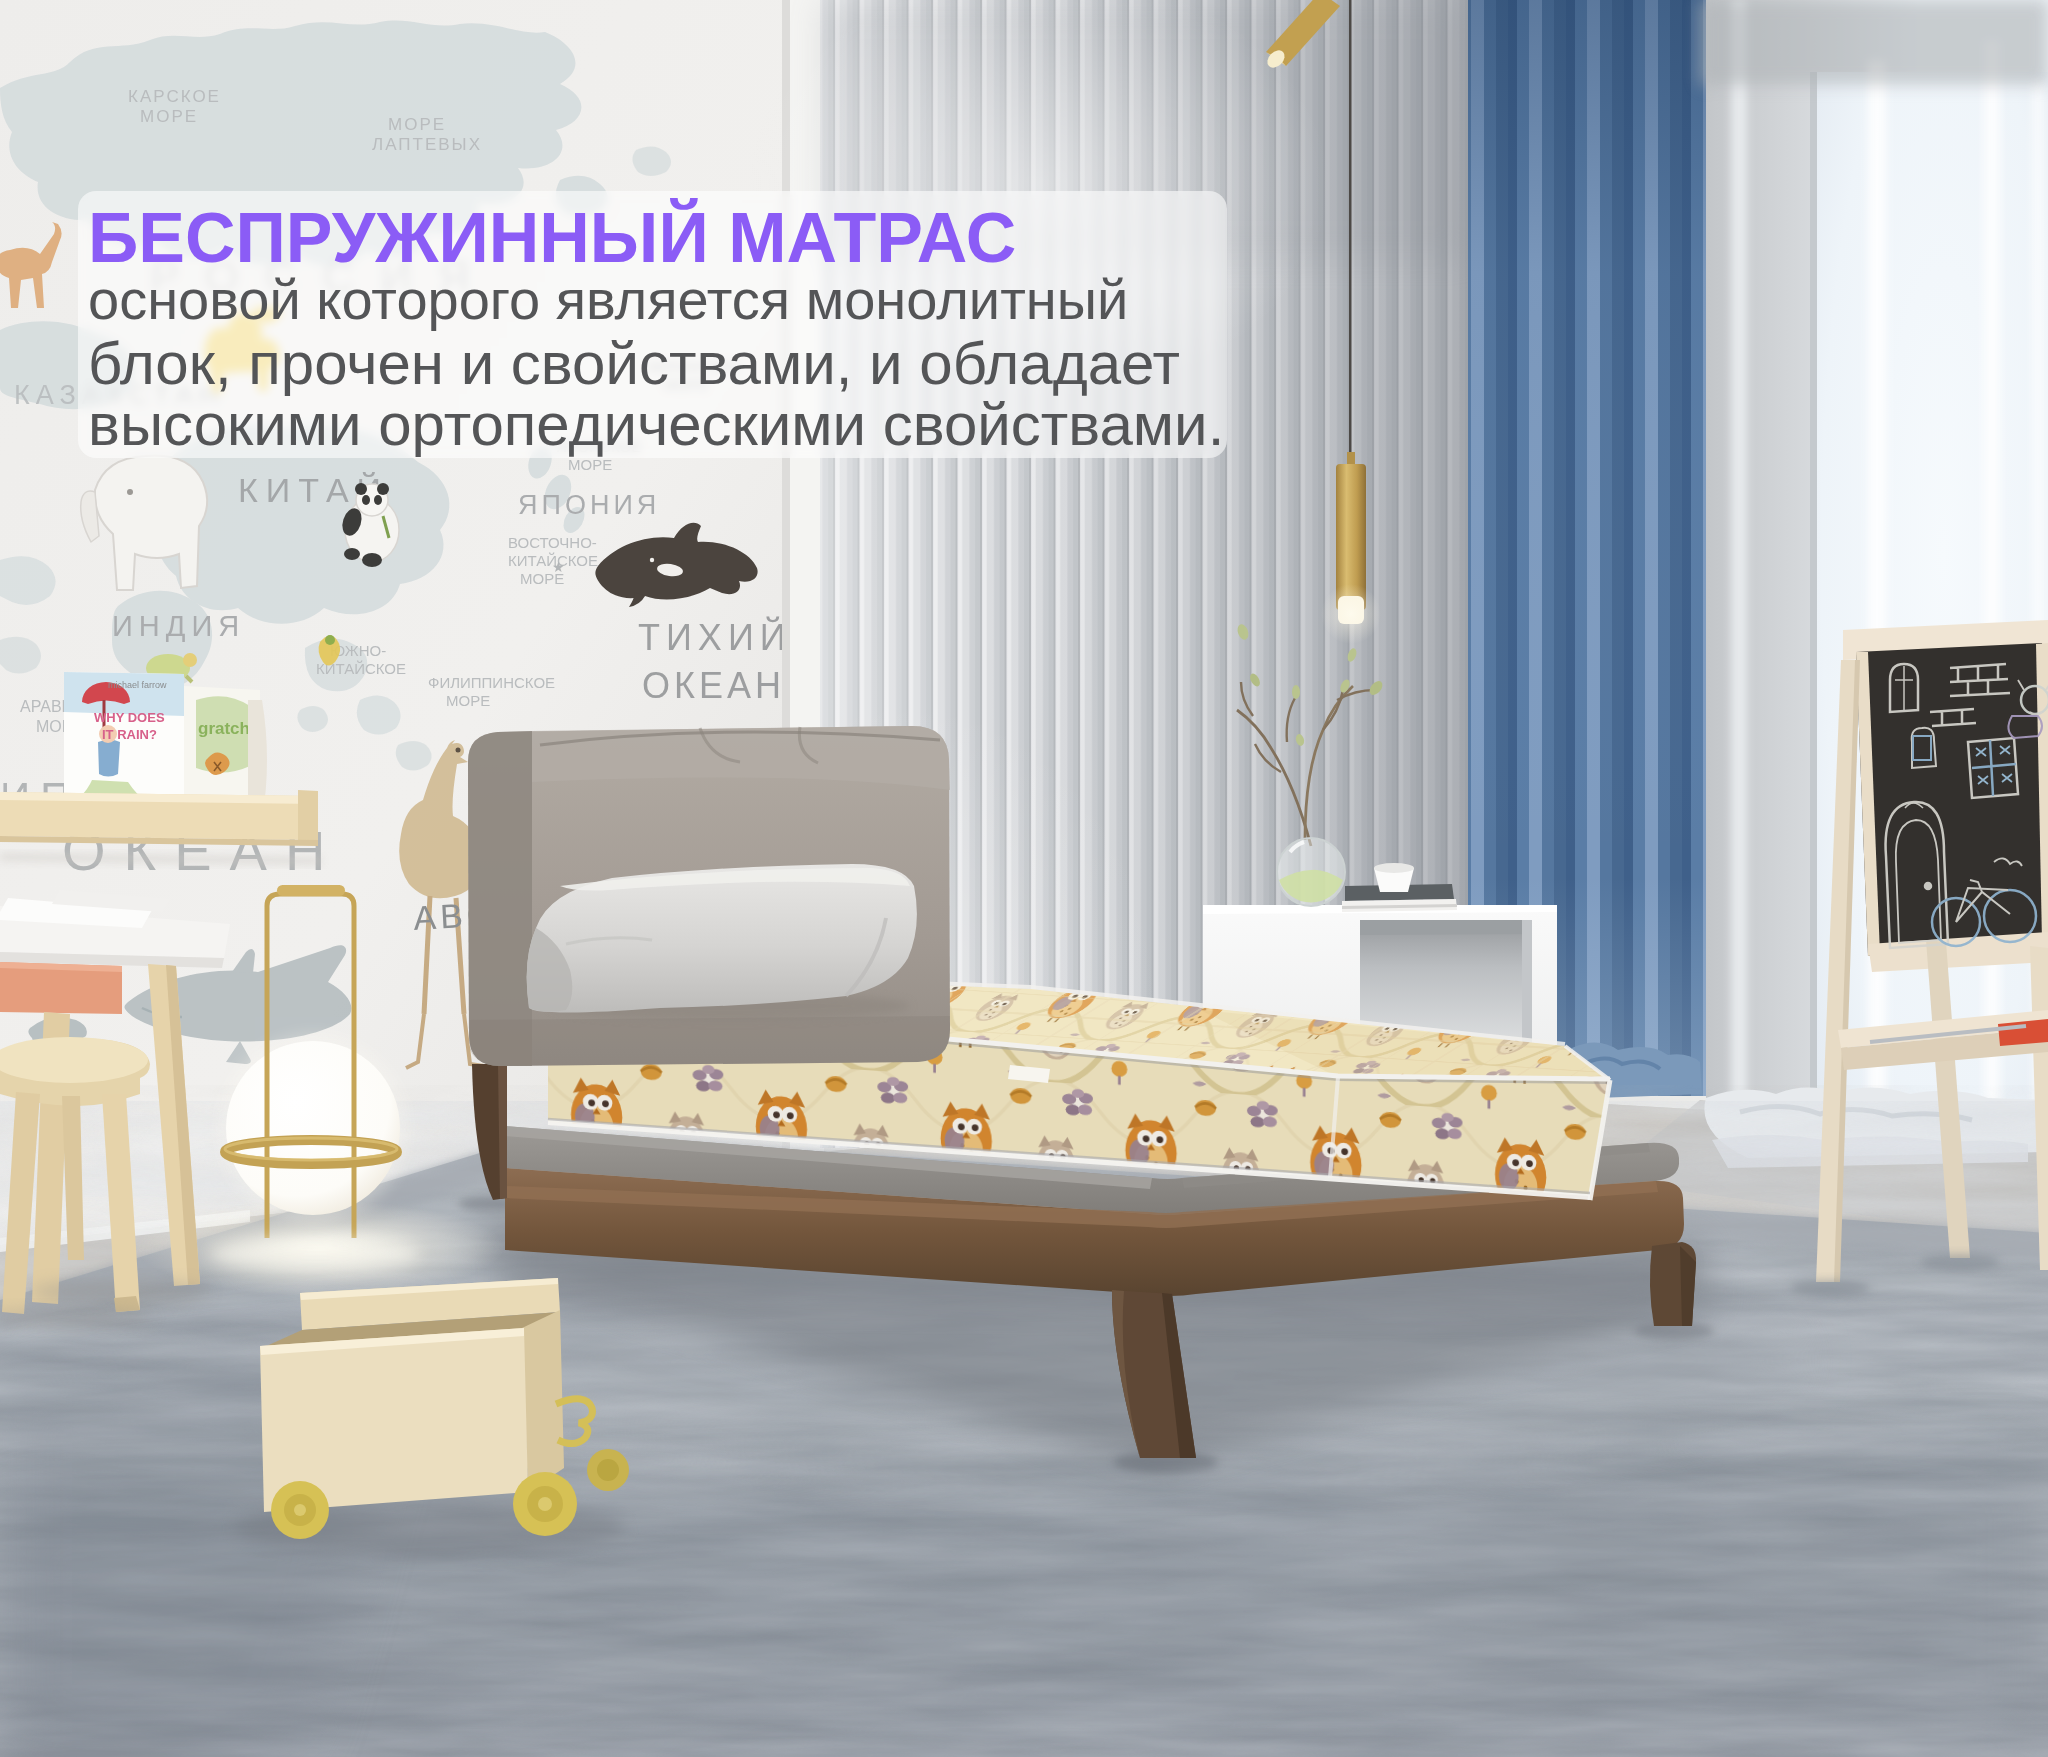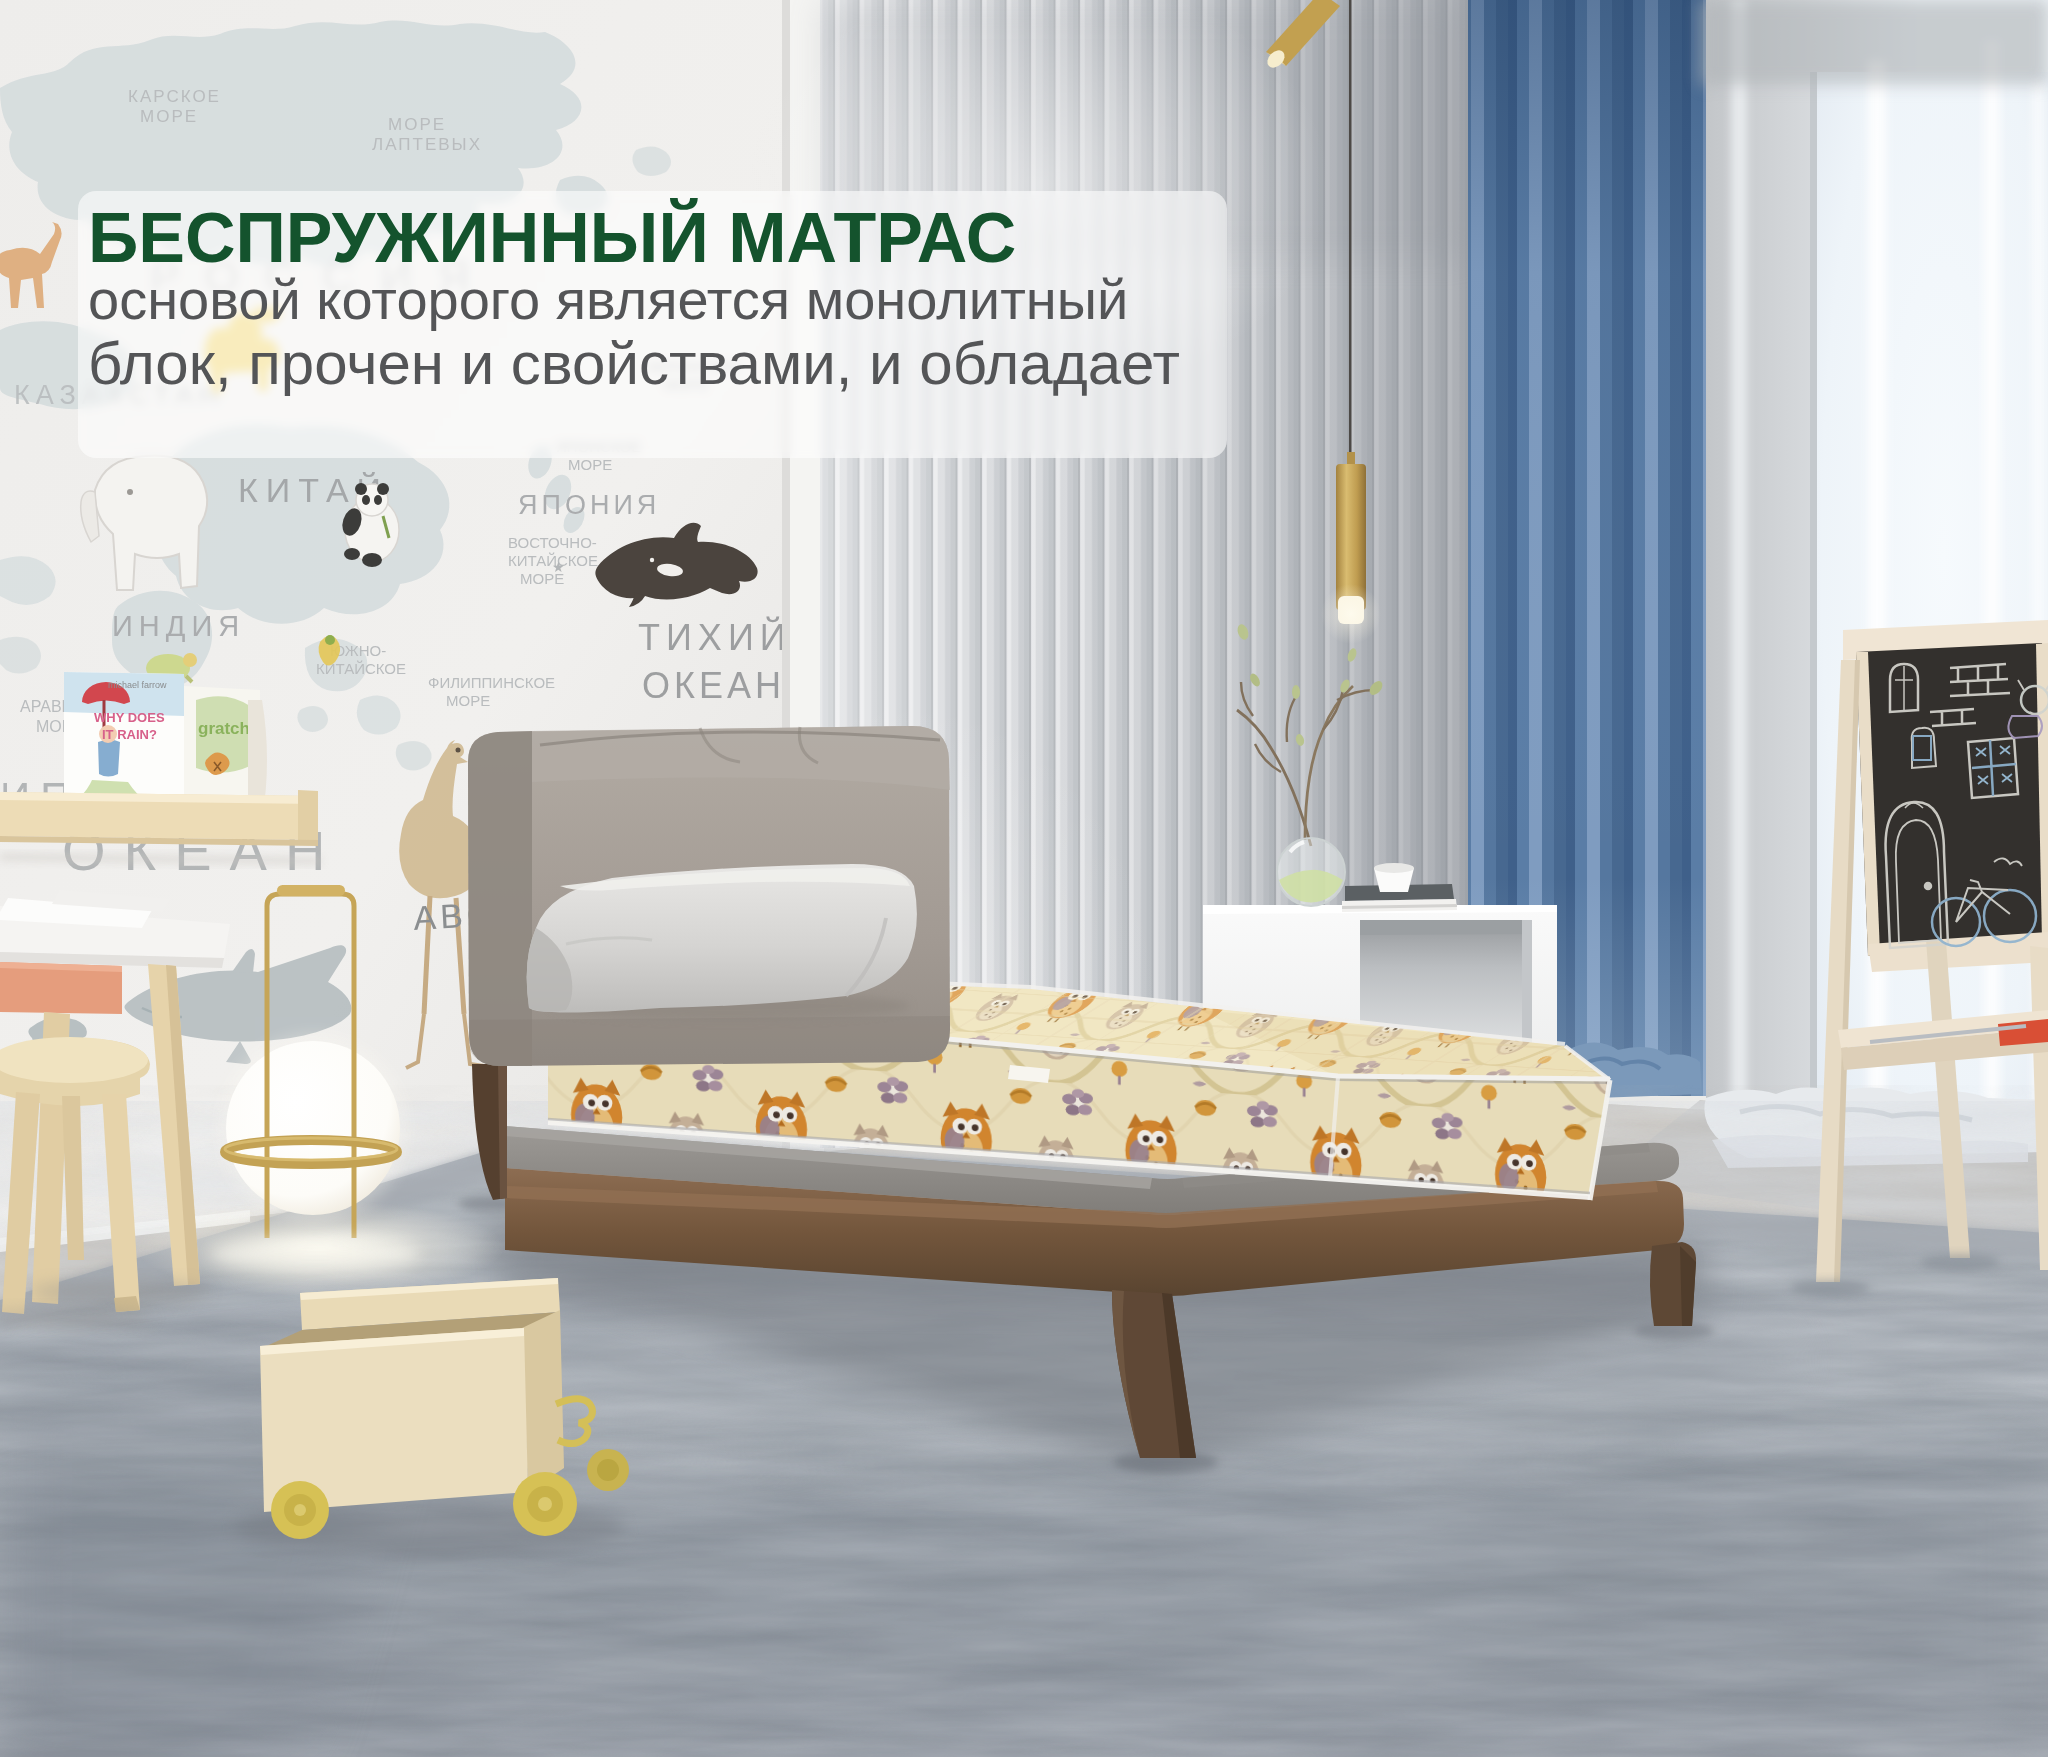--- a/index.html
+++ b/index.html
@@ -1,20 +1,20 @@
 <!DOCTYPE html>
 <html><head>
 <meta charset="utf-8">
 <style>
   html,body{margin:0;padding:0;}
   .page{position:relative;width:2048px;height:1757px;overflow:hidden;font-family:"Liberation Sans",sans-serif;background:#ececea;}
   .page svg{position:absolute;left:0;top:0;}
   .textbox{position:absolute;left:78px;top:191px;width:1149px;height:267px;background:rgba(255,255,255,0.57);border-radius:18px;backdrop-filter:blur(5px);}
   .tb{position:absolute;left:88px;top:0;white-space:nowrap;line-height:1;}
-  .h1{top:203px;font-size:70px;font-weight:bold;color:#14532d;}
+  .h1{top:203px;font-size:70px;font-weight:bold;color:#8b5cf6;}
   .l2{top:272px;font-size:56px;color:#545557;}
   .l3{top:334px;font-size:60px;color:#545557;}
   .l4{top:395px;font-size:60px;color:#545557;}
 </style>
 </head>
 <body>
 <div class="page">
 <svg width="2048" height="1757" viewBox="0 0 2048 1757">
 <defs>
   <linearGradient id="wallg" x1="0" y1="0" x2="1" y2="1">
@@ -639,13 +639,14 @@
 </svg>
 
 <div class="textbox"></div>
 
 <div class="tb h1">БЕСПРУЖИННЫЙ МАТРАС</div>
 
 <div class="tb l2">основой которого является монолитный</div>
 
 <div class="tb l3">блок, прочен и свойствами, и обладает</div>
 
+<div class="tb l4">высокими ортопедическими свойствами.</div>
 </div>
 
 </body></html>

